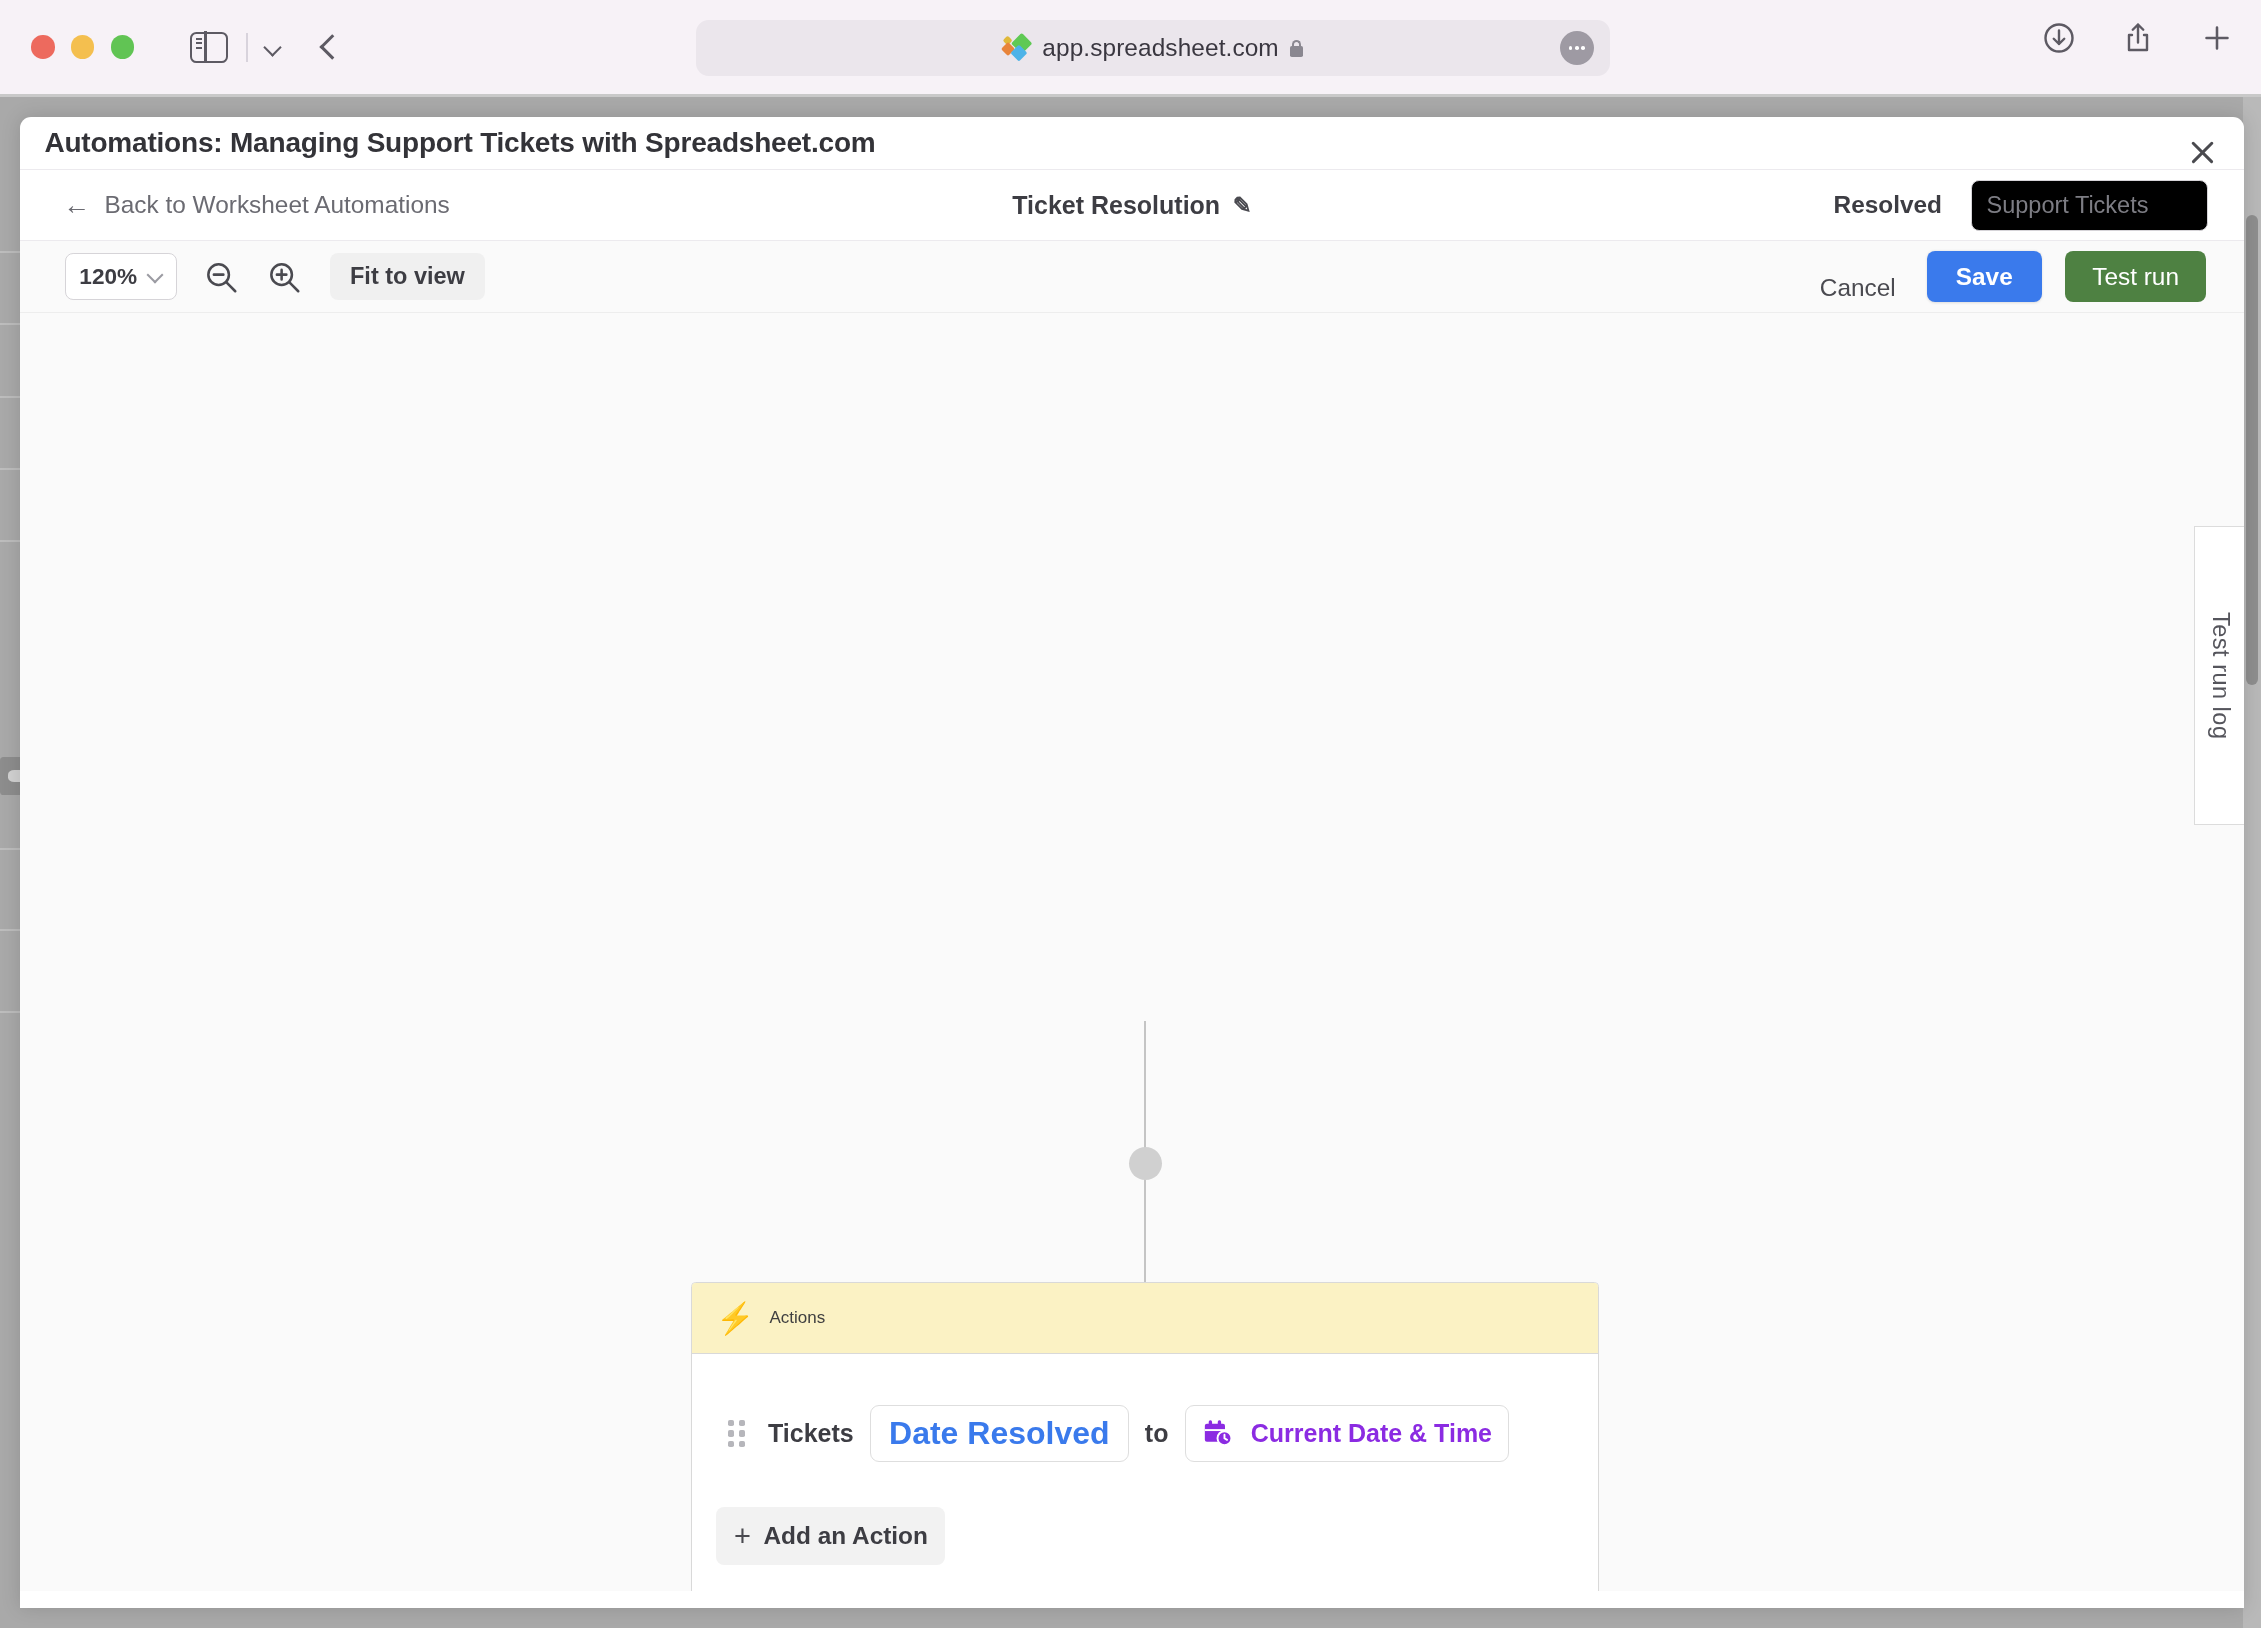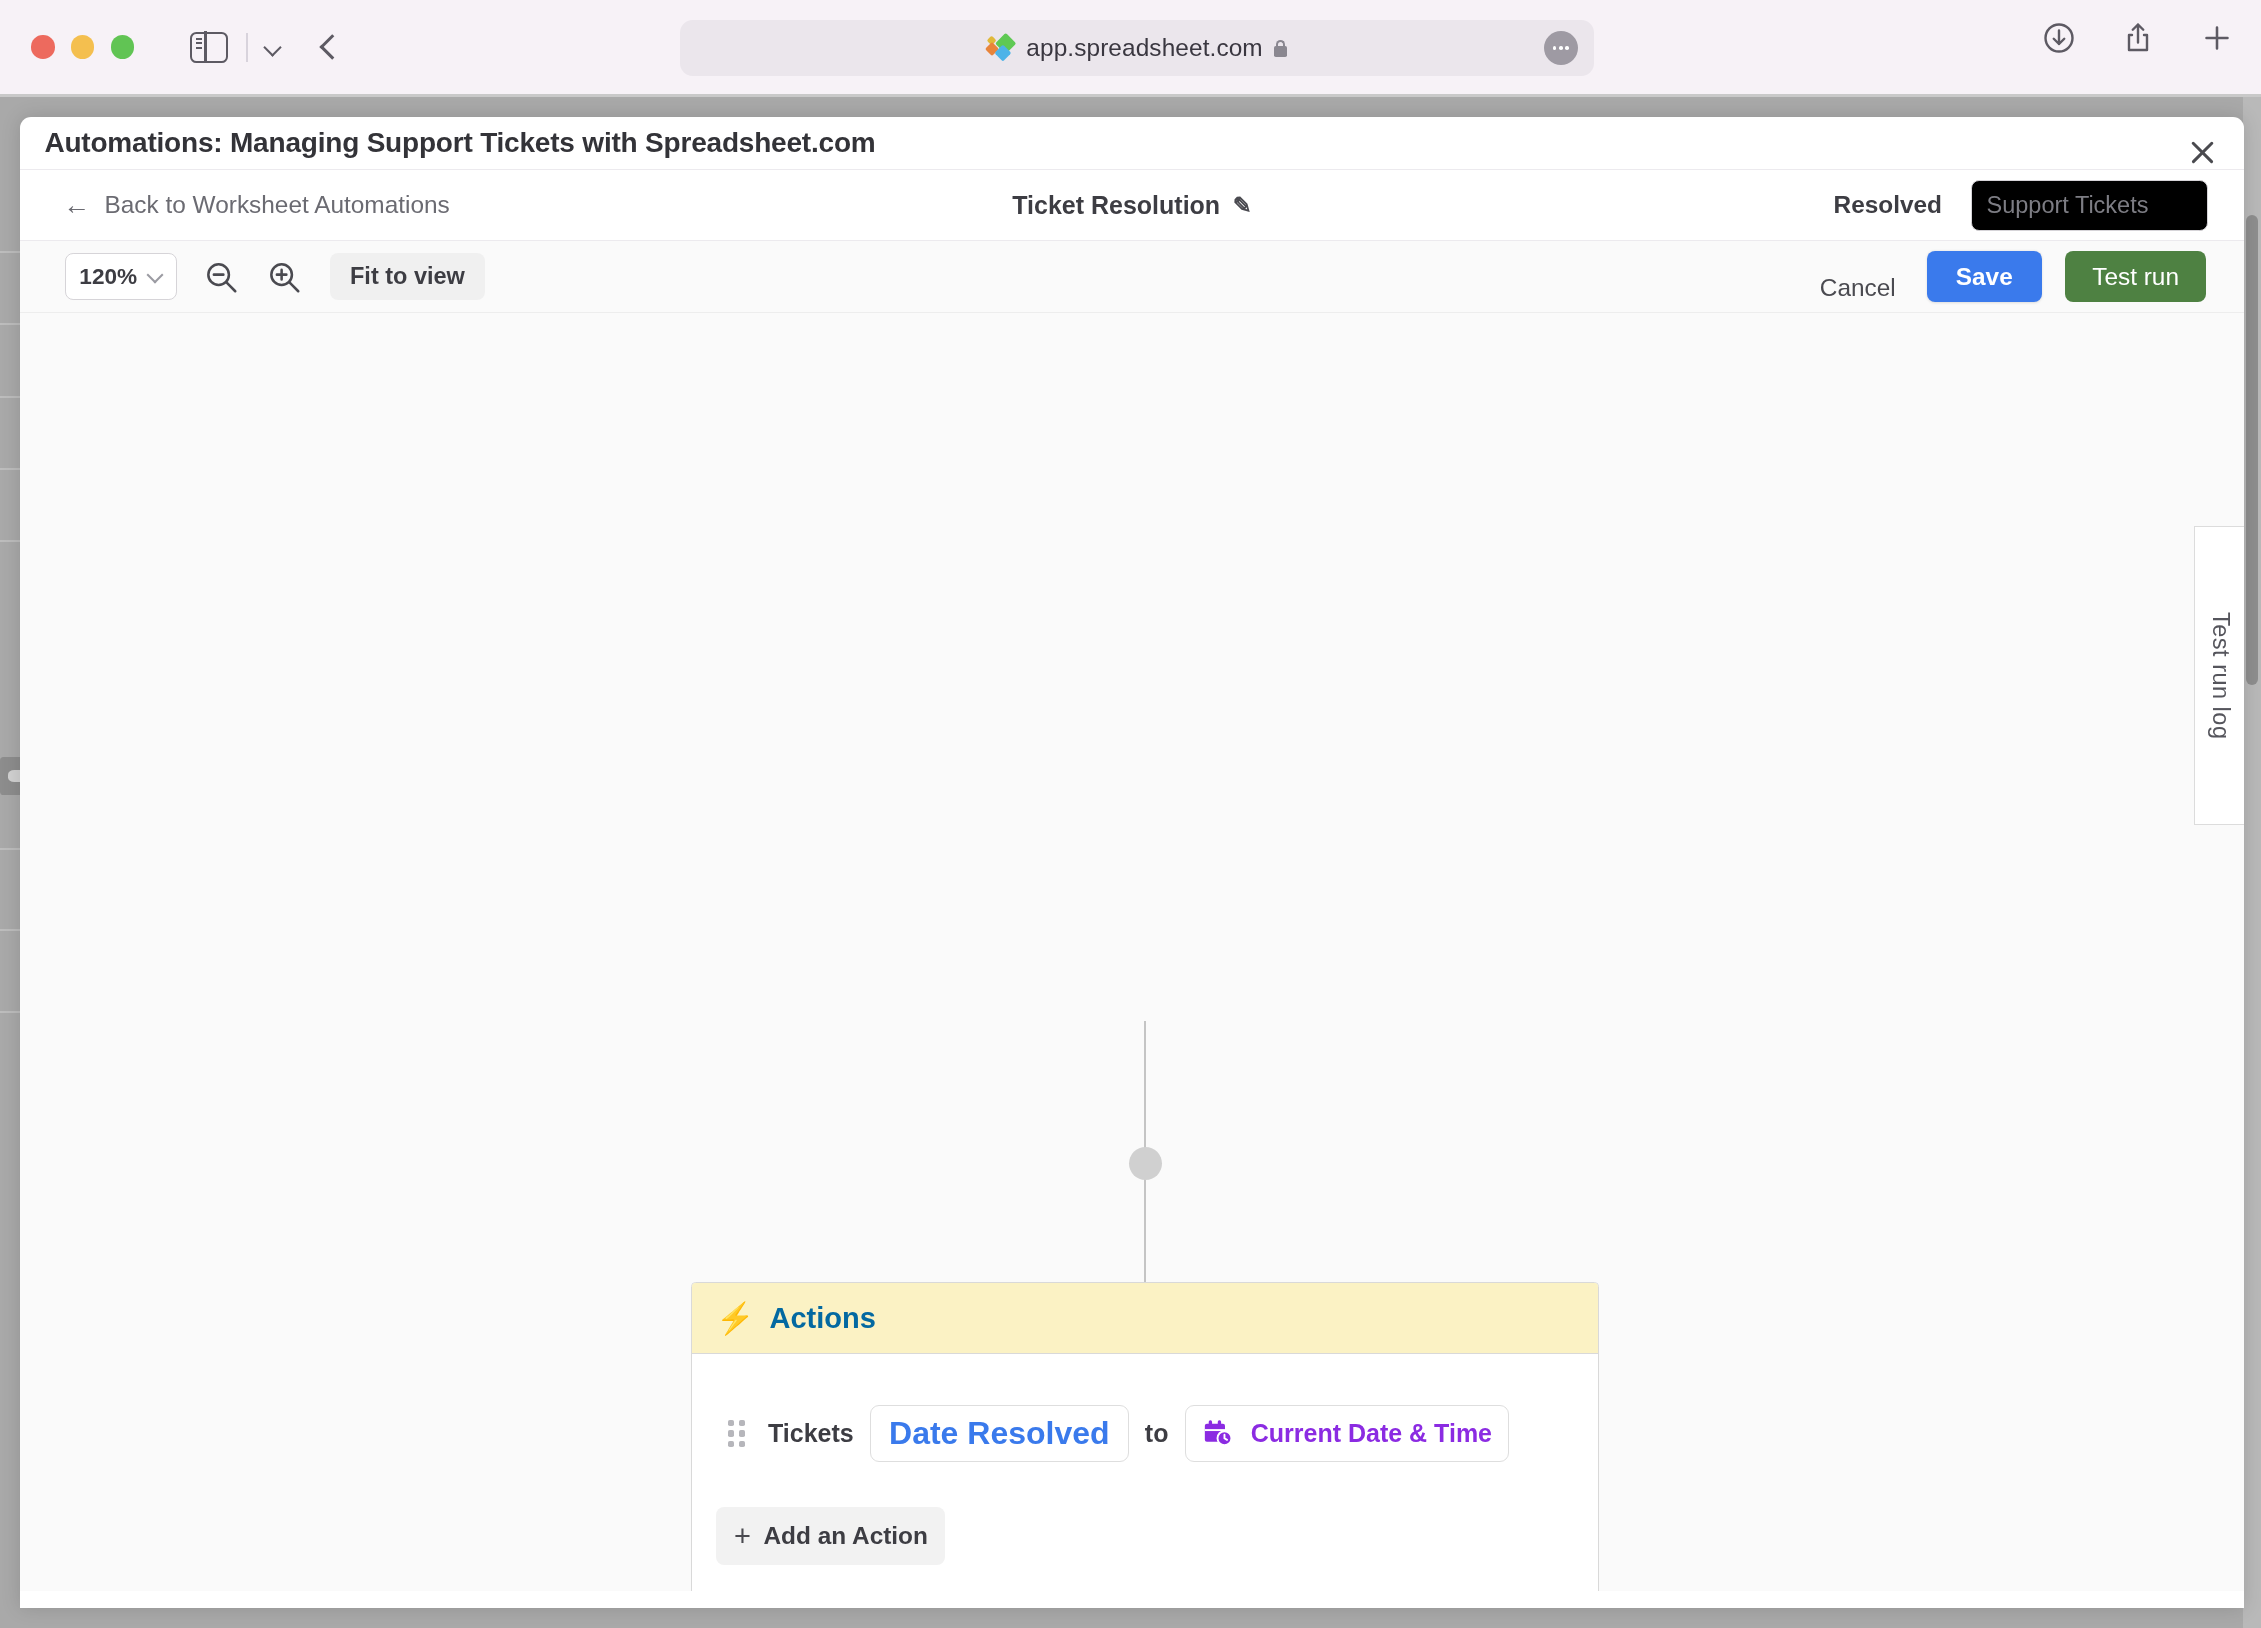--- a/index.html
+++ b/index.html
@@ -29,21 +29,21 @@
 
   .chev-sep { width: 1.8px; height: 29px; background: #d8d3dc; margin-left: 18px; }
   .chev-down { margin-left: 16.3px; width: 20px; height: 20px; position: relative; }
   .chev-down::before { content:""; position:absolute; left:1.8px; top:3.6px; width: 11px; height: 11px;
     border-right: 2.7px solid #5d5a63; border-bottom: 2.7px solid #5d5a63; transform: rotate(45deg); }
   .back-arrow { margin-left: 33px; width: 23.5px; height: 23.5px; position: relative; }
   .back-arrow::before { content:""; position:absolute; left: 6.3px; top: 2.7px; width: 15.4px; height: 15.4px;
     border-left: 3.6px solid #5d5a63; border-bottom: 3.6px solid #5d5a63; transform: rotate(45deg); }
 
   .urlbar {
-    position: absolute; left: 680px; top: 20px; width: 914px; height: 56px;
+    position: absolute; left: 696px; top: 20px; width: 914px; height: 56px;
     background: #ebe6ec; border-radius: 12.7px;
     display: flex; align-items: center; justify-content: center;
   }
   .favicon { width: 27px; height: 27px; position: relative; margin-right: 12.7px; }
   .favicon .d { position: absolute; width: 15.4px; height: 15.4px; transform: rotate(45deg); border-radius: 1.8px; }
   .favicon .d1 { background: #5fc954; left: 11px; top: 1.8px; }
   .favicon .d2 { background: #4db3e8; left: 10px; top: 12.7px; width: 11.8px; height: 11.8px; }
   .favicon .d3 { background: #e8843a; left: 0px; top: 9px; width: 10px; height: 10px; }
   .favicon .d4 { background: #e0b93a; left: 0.9px; top: 2.7px; width: 7.2px; height: 7.2px; }
   .url-text { font-size: 24.4px; color: #3a3740; letter-spacing: 0.1px; }
@@ -189,21 +189,21 @@
   .connector { position: absolute; left: 1124px; top: 708px; width: 1.8px; height: 261px; background: #c4c4c4; }
   .conn-dot { position: absolute; left: 1109px; top: 834px; width: 33px; height: 33px; background: #d0d0d0; border-radius: 50%; }
 
   .actions-card { left: 671px; top: 969px; width: 908px; height: 336px; }
   .actions-head {
     height: 71px; background: #fbf2c4; border-bottom: 0.9px solid #d9d9d9;
     display: flex; align-items: center; padding-left: 24.4px; gap: 14.5px;
     border-radius: 3.6px 3.6px 0 0;
   }
   .bolt { font-size: 31px; color: #e8a93a; line-height: 1; }
-  .actions-title { font-size: 29px; font-weight: bold; color: #0369a1; }
+  .actions-title { font-size: 17px; font-weight: normal; color: #404040; }
   .actions-body { padding: 51px 0 0 0; }
 
   .action-row { display: flex; align-items: center; padding-left: 36px; }
   .drag-grip { width: 18px; display: grid; grid-template-columns: 6.3px 6.3px; grid-gap: 4.5px; margin-right: 22px; }
   .drag-grip i { width: 6.3px; height: 6.3px; background: #b6b6bb; border-radius: 1.8px; }
   .act-txt { font-size: 25px; font-weight: bold; color: #3d3d43; }
   .field-chip {
     margin-left: 16.3px; border: 1.8px solid #dedede; border-radius: 9px; height: 57px; padding: 0 18px;
     display: flex; align-items: center; background: #fff;
   }

